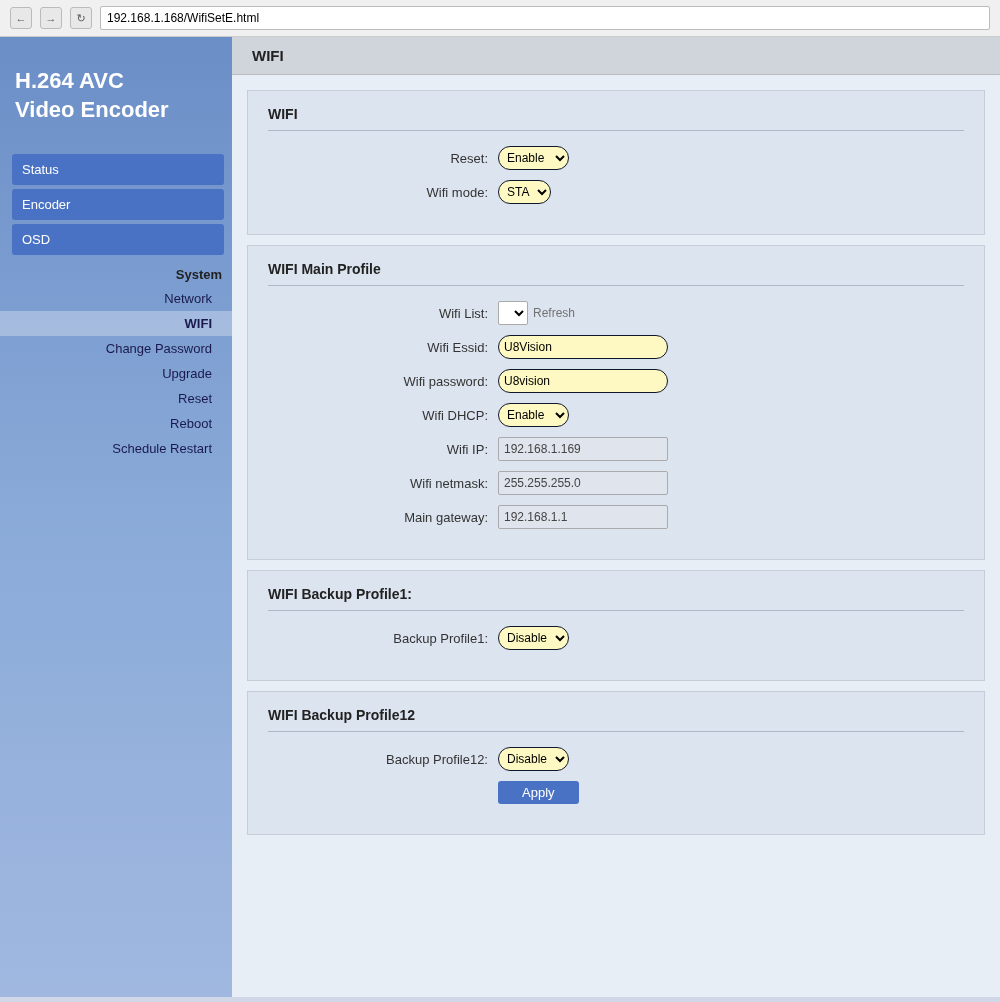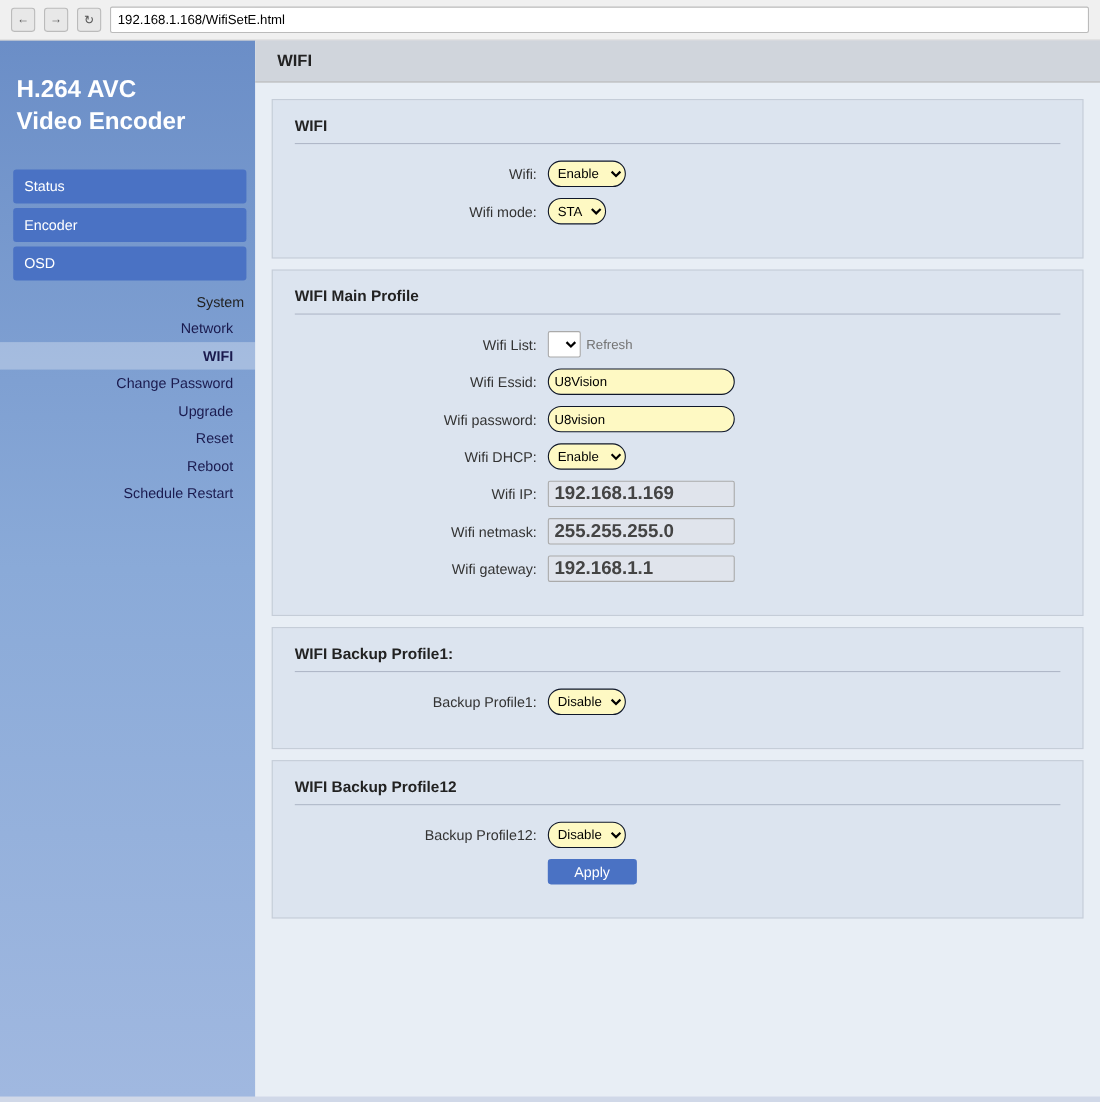--- a/index.html
+++ b/index.html
@@ -69,21 +69,21 @@
     }
     .nav-button-blue {
       background: #4a72c4;
       color: white;
     }
     .section-header {
       text-align: right;
       padding: 8px 10px 4px 10px;
       color: #222;
       font-size: 13px;
-      font-weight: normal;
+      font-weight: bold;
     }
     .nav-link {
       display: block;
       text-align: right;
       padding: 5px 20px 5px 10px;
       color: #1a1a4e;
       cursor: pointer;
       font-size: 13px;
       text-decoration: none;
     }
@@ -145,23 +145,22 @@
       border-radius: 12px;
       padding: 3px 5px;
       font-size: 12px;
       background: #fef9c3;
     }
     .form-control-readonly {
       background: #e0e4ec;
       border: 1px solid #aaa;
       border-radius: 2px;
       padding: 3px 5px;
-      font-size: 17px;
+      font-size: 12px;
       color: #444;
-      font-weight: bold;
     }
     select.form-control {
       padding: 2px 4px;
       height: 24px;
     }
     input.form-control {
       height: 24px;
       width: 170px;
     }
     input.form-control-readonly {
@@ -233,21 +232,21 @@
 
   <div class="content">
     <div class="page-title-bar">WIFI</div>
 
     <div class="content-inner">
 
       <div class="section">
         <div class="section-title">WIFI</div>
 
         <div class="form-row">
-          <div class="form-label">Wifi:</div>
+          <div class="form-label">Reset:</div>
           <select class="form-control">
             <option>Enable</option>
             <option>Disable</option>
           </select>
         </div>
 
         <div class="form-row">
           <div class="form-label">Wifi mode:</div>
           <select class="form-control">
             <option>STA</option>
@@ -287,21 +286,21 @@
           <div class="form-label">Wifi IP:</div>
           <input type="text" class="form-control-readonly" readonly="" value="192.168.1.169" style="">
         </div>
 
         <div class="form-row">
           <div class="form-label">Wifi netmask:</div>
           <input type="text" class="form-control-readonly" readonly="" value="255.255.255.0" style="">
         </div>
 
         <div class="form-row">
-          <div class="form-label">Wifi gateway:</div>
+          <div class="form-label">Main gateway:</div>
           <input type="text" class="form-control-readonly" readonly="" value="192.168.1.1" style="">
         </div>
       </div>
 
       <div class="section">
         <div class="section-title">WIFI Backup Profile1:</div>
 
         <div class="form-row">
           <div class="form-label">Backup Profile1:</div>
           <select class="form-control">

